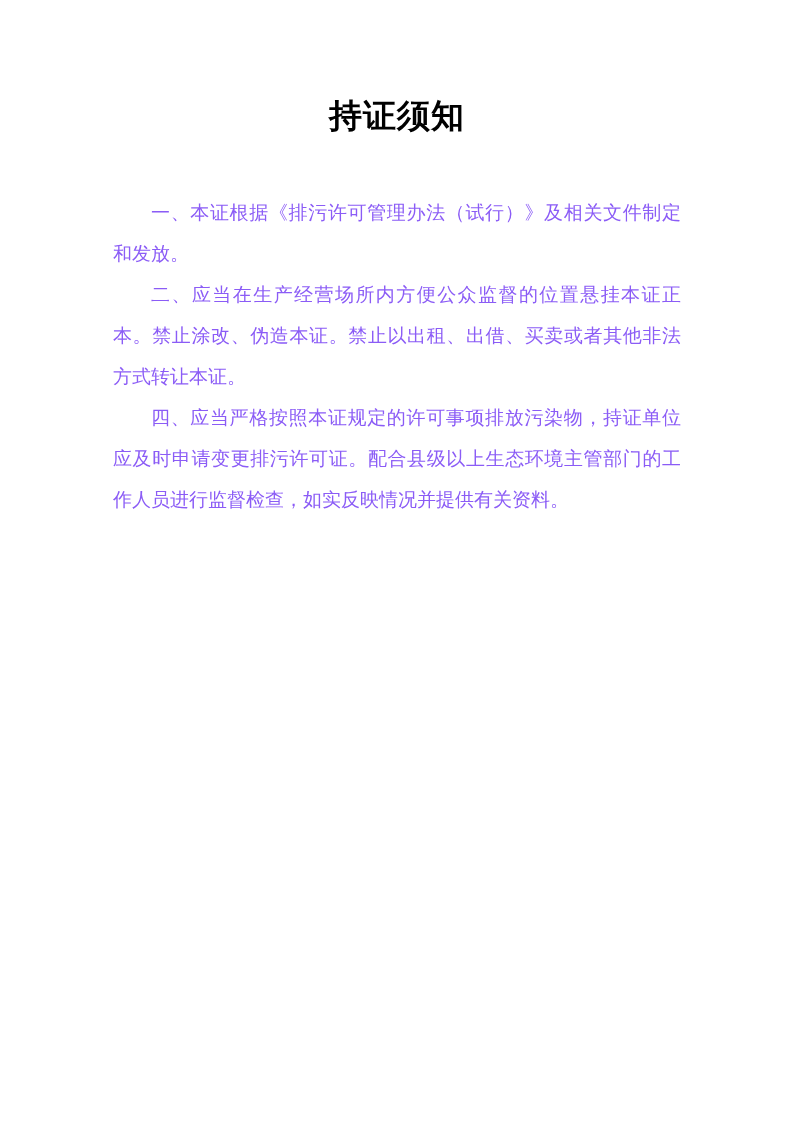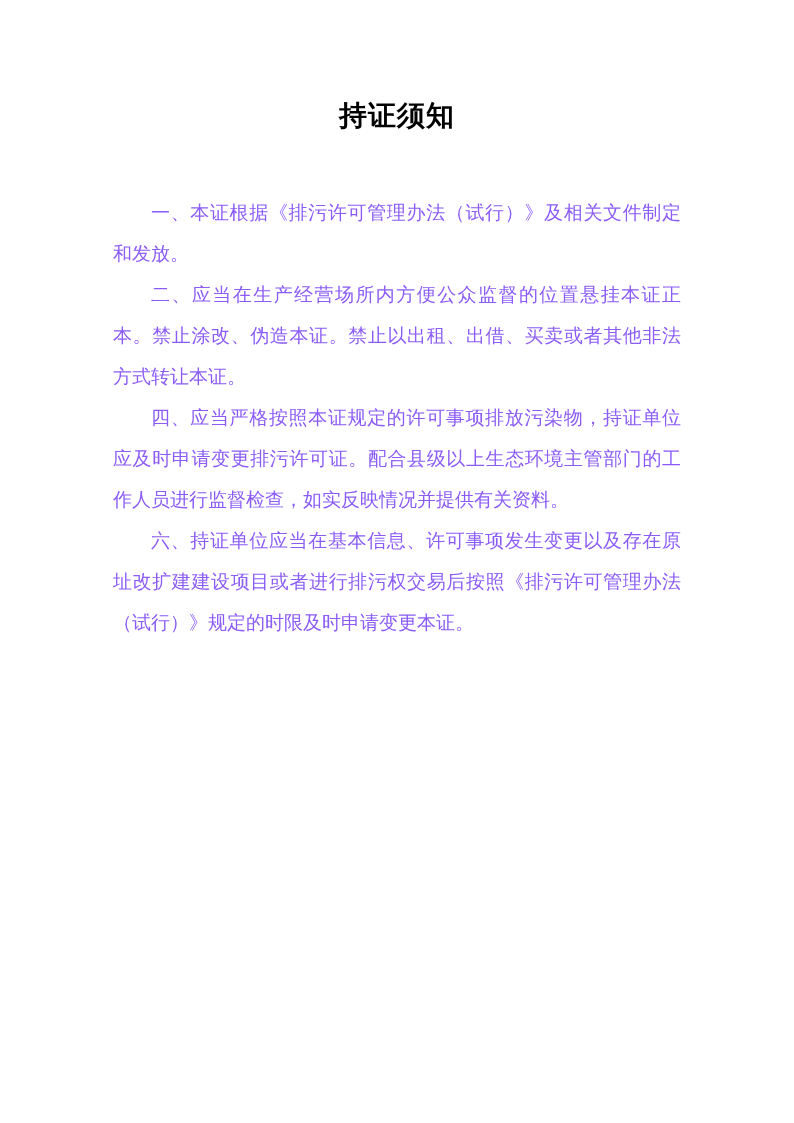--- a/index.html
+++ b/index.html
@@ -12,21 +12,21 @@
     width: 794px;
     height: 1123px;
     margin: 0 auto;
     background: #ffffff;
     padding: 96px 113px 0 113px;
     overflow: hidden;
     color: #000000;
   }
   .doc-title {
     text-align: center;
-    font-size: 28px;
+    font-size: 33px;
     line-height: 40px;
     font-weight: bold;
     letter-spacing: 1px;
     color: #000000;
     margin-bottom: 56px;
   }
   .doc-paragraph {
     font-size: 19px;
     line-height: 41px;
     text-align: justify;
@@ -42,15 +42,14 @@
   <h1 class="doc-title">持证须知</h1>
 
   <p class="doc-paragraph">一、本证根据《排污许可管理办法（试行）》及相关文件制定和发放。</p>
 
   <p class="doc-paragraph">二、应当在生产经营场所内方便公众监督的位置悬挂本证正本。禁止涂改、伪造本证。禁止以出租、出借、买卖或者其他非法方式转让本证。</p>
 
 
   <p class="doc-paragraph">四、应当严格按照本证规定的许可事项排放污染物，持证单位应及时申请变更排污许可证。配合县级以上生态环境主管部门的工作人员进行监督检查，如实反映情况并提供有关资料。</p>
 
 
-  <p class="doc-paragraph">六、持证单位应当在基本信息、许可事项发生变更以及存在原址改扩建建设项目或者进行排污权交易后按照《排污许可管理办法（试行）》规定的时限及时申请变更本证。</p>
 
 </div>
 
 </body></html>

